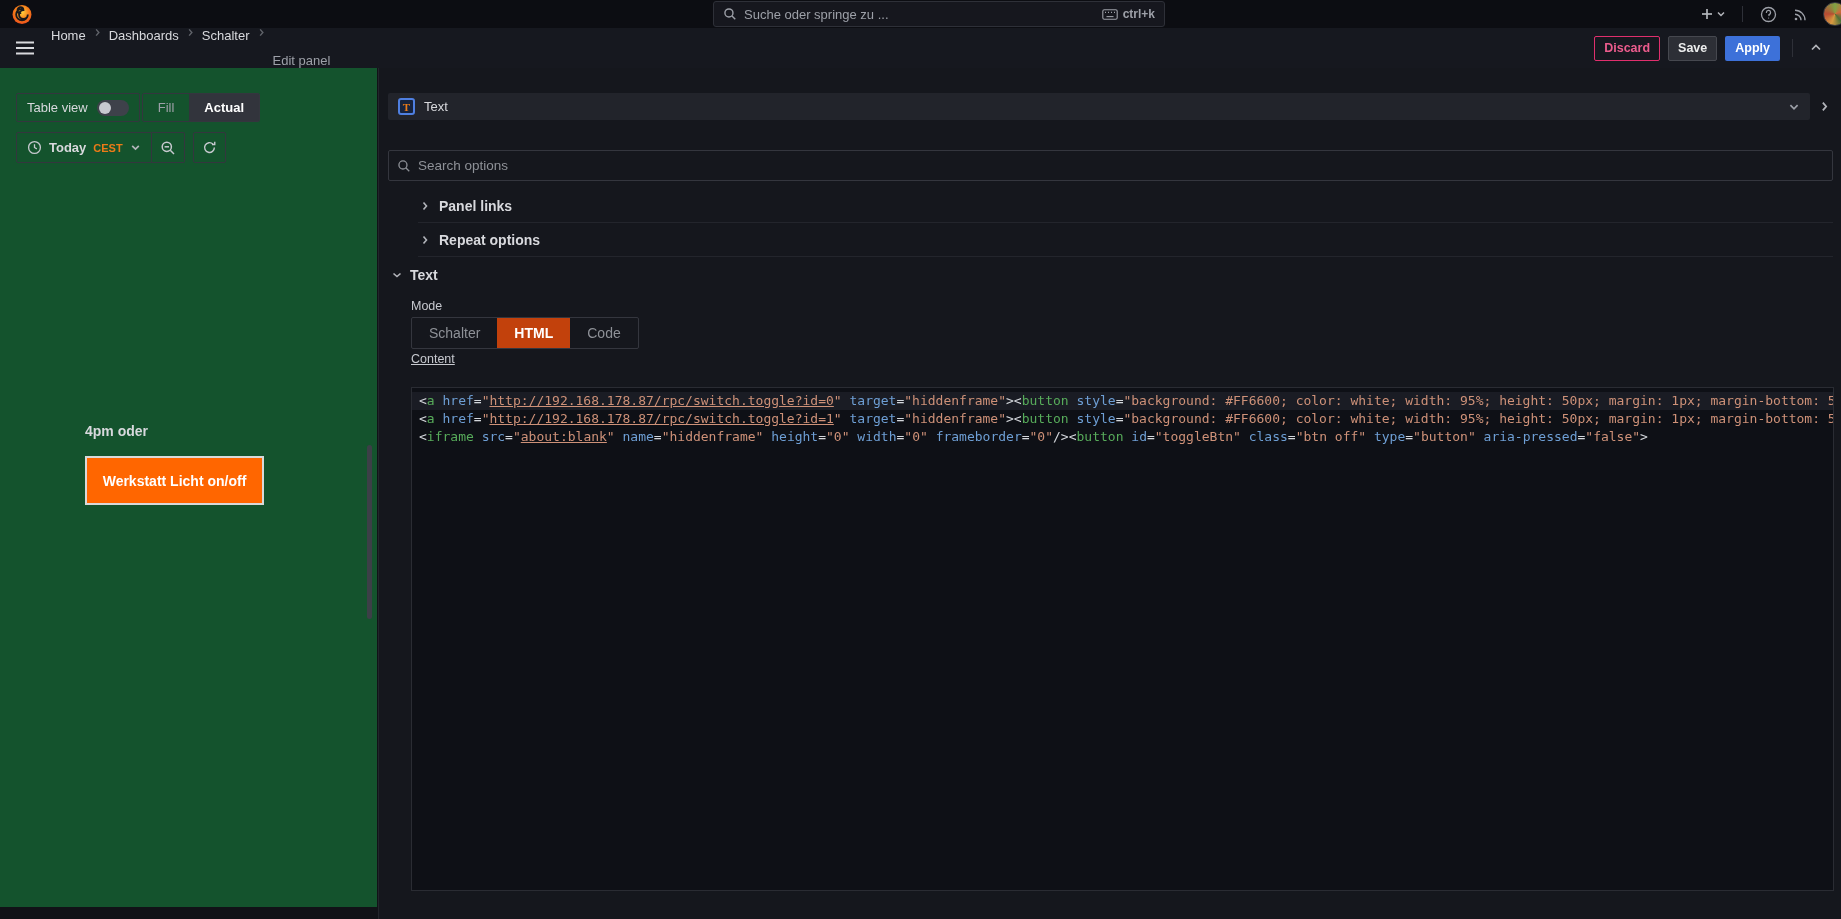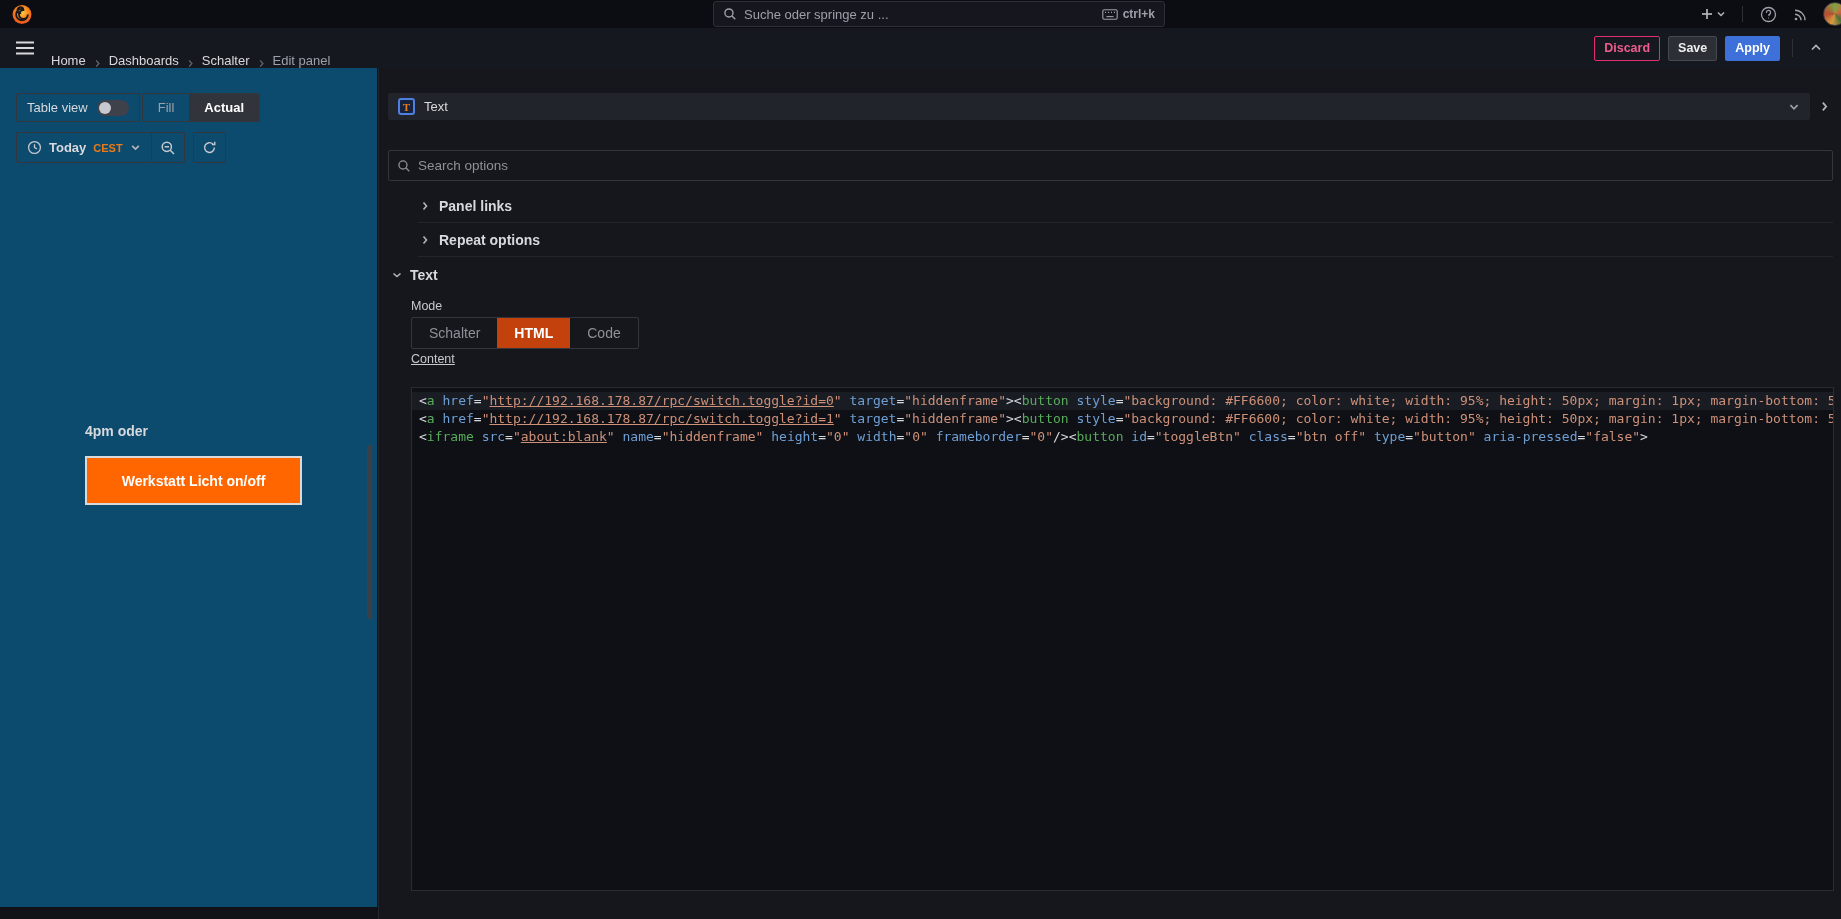--- a/index.html
+++ b/index.html
@@ -36,35 +36,35 @@
     background:conic-gradient(#7fa344 0deg,#d1663a 70deg,#4c7038 140deg,#d79a40 200deg,#b84b33 270deg,#7fa344 360deg);
     border:1px solid #3a3c42; flex:none;
   }
 
   
   .navbar {
     position:absolute; top:28px; left:0; right:0; height:40px; background:#16181f;
     display:flex; align-items:center; padding:0 14px;
   }
   .hamburger { width:22px; height:22px; display:flex; align-items:center; justify-content:center; cursor:pointer; color:#d8d9dd; }
-  .breadcrumb { display:flex; align-items:flex-end; gap:7px; margin-left:15px; font-size:13px; }
+  .breadcrumb { display:flex; align-items:flex-start; gap:7px; margin-left:15px; font-size:13px; }
   .crumb { color:#d8d9dd; cursor:pointer; }
   .crumb.current { color:#9da0a8; cursor:default;margin-top:25px; }
   .crumb-sep { color:#60636a; display:flex; }
   .nav-actions { margin-left:auto; display:flex; align-items:center; gap:8px; }
   .btn { height:25px; padding:0 9px; border-radius:2px; font-size:12.5px; font-weight:600;
          display:flex; align-items:center; cursor:pointer; border:1px solid transparent; }
   .btn-discard { background:transparent; border-color:#e02f6d; color:#ec5c8d; }
   .btn-save { background:#2d2f36; border-color:#46484f; color:#eceded; }
   .btn-apply { background:#3d71d9; color:#ffffff; }
   .nav-divider { width:1px; height:18px; background:#2e3038; margin:0 4px; }
   .collapse-up { width:22px; height:22px; display:flex; align-items:center; justify-content:center; color:#b3b5bb; cursor:pointer; }
 
   
-  .left-pane { position:absolute; top:68px; left:0; width:377px; bottom:12px; background:#0c4a6e; }
+  .left-pane { position:absolute; top:68px; left:0; width:377px; bottom:12px; background:#14532d; }
   .right-pane { position:absolute; top:68px; left:378px; right:0; bottom:0; background:#15171d; border-left:1px solid #23252c; }
   .pane-resizer { position:absolute; top:68px; left:376px; width:3px; bottom:0; cursor:col-resize; }
   .scroll-thumb { position:absolute; left:367px; top:377px; width:5px; height:174px; background:#3c3f47; border-radius:3px; cursor:pointer; }
 
   
   .row1 { position:absolute; top:25px; left:16px; display:flex; gap:2px; align-items:center; }
   .tableview-box { height:29px; border:1px solid #34363e; border-radius:2px; display:flex; align-items:center; gap:9px; padding:0 10px; }
   .tableview-box .lbl { font-size:13px; color:#d8d9dd; }
   .toggle { width:32px; height:16px; border-radius:9px; background:#3e414a; position:relative; cursor:pointer; }
   .toggle .knob { position:absolute; left:2px; top:2px; width:12px; height:12px; border-radius:50%; background:#c7c9cf; }
@@ -76,21 +76,21 @@
   .time-picker { height:31px; border:1px solid #34363e; border-radius:2px 0 0 2px; display:flex; align-items:center; gap:7px; padding:8px 10px; cursor:pointer; }
   .time-picker .trange { font-weight:700; font-size:13px; color:#d8d9dd; }
   .time-picker .tz { font-weight:700; font-size:11px; color:#eb7b18; }
   .sq-btn { width:33px; height:31px; border:1px solid #34363e; display:flex; align-items:center; justify-content:center; color:#c7c9cf; cursor:pointer; }
   .zoomout-btn { border-left:none; border-radius:0 2px 2px 0; }
   .refresh-btn { border-radius:2px; margin-left:8px; }
 
   
   .preview-title { position:absolute; left:85px; top:355px; font-size:14px; font-weight:700; color:#d8d9dd; }
   .preview-switch-btn {
-    position:absolute; left:85px; top:388px; width:217px; height:49px;
+    position:absolute; left:85px; top:388px; width:179px; height:49px;
     border:2px solid #d9d9d9; color:#ffffff; font-weight:700; font-size:14px;
     display:flex; align-items:center; justify-content:center; cursor:pointer;
   }
 
   
   .panel-header-bar {
     position:absolute; top:25px; left:9px; right:31px; height:27px; background:#22242b;
     border-radius:2px; display:flex; align-items:center; gap:9px; padding:0 10px; cursor:pointer;
   }
   .ptype-icon { width:17px; height:17px; border:2px solid #4f7fe0; border-radius:3px; background:#17233d;

